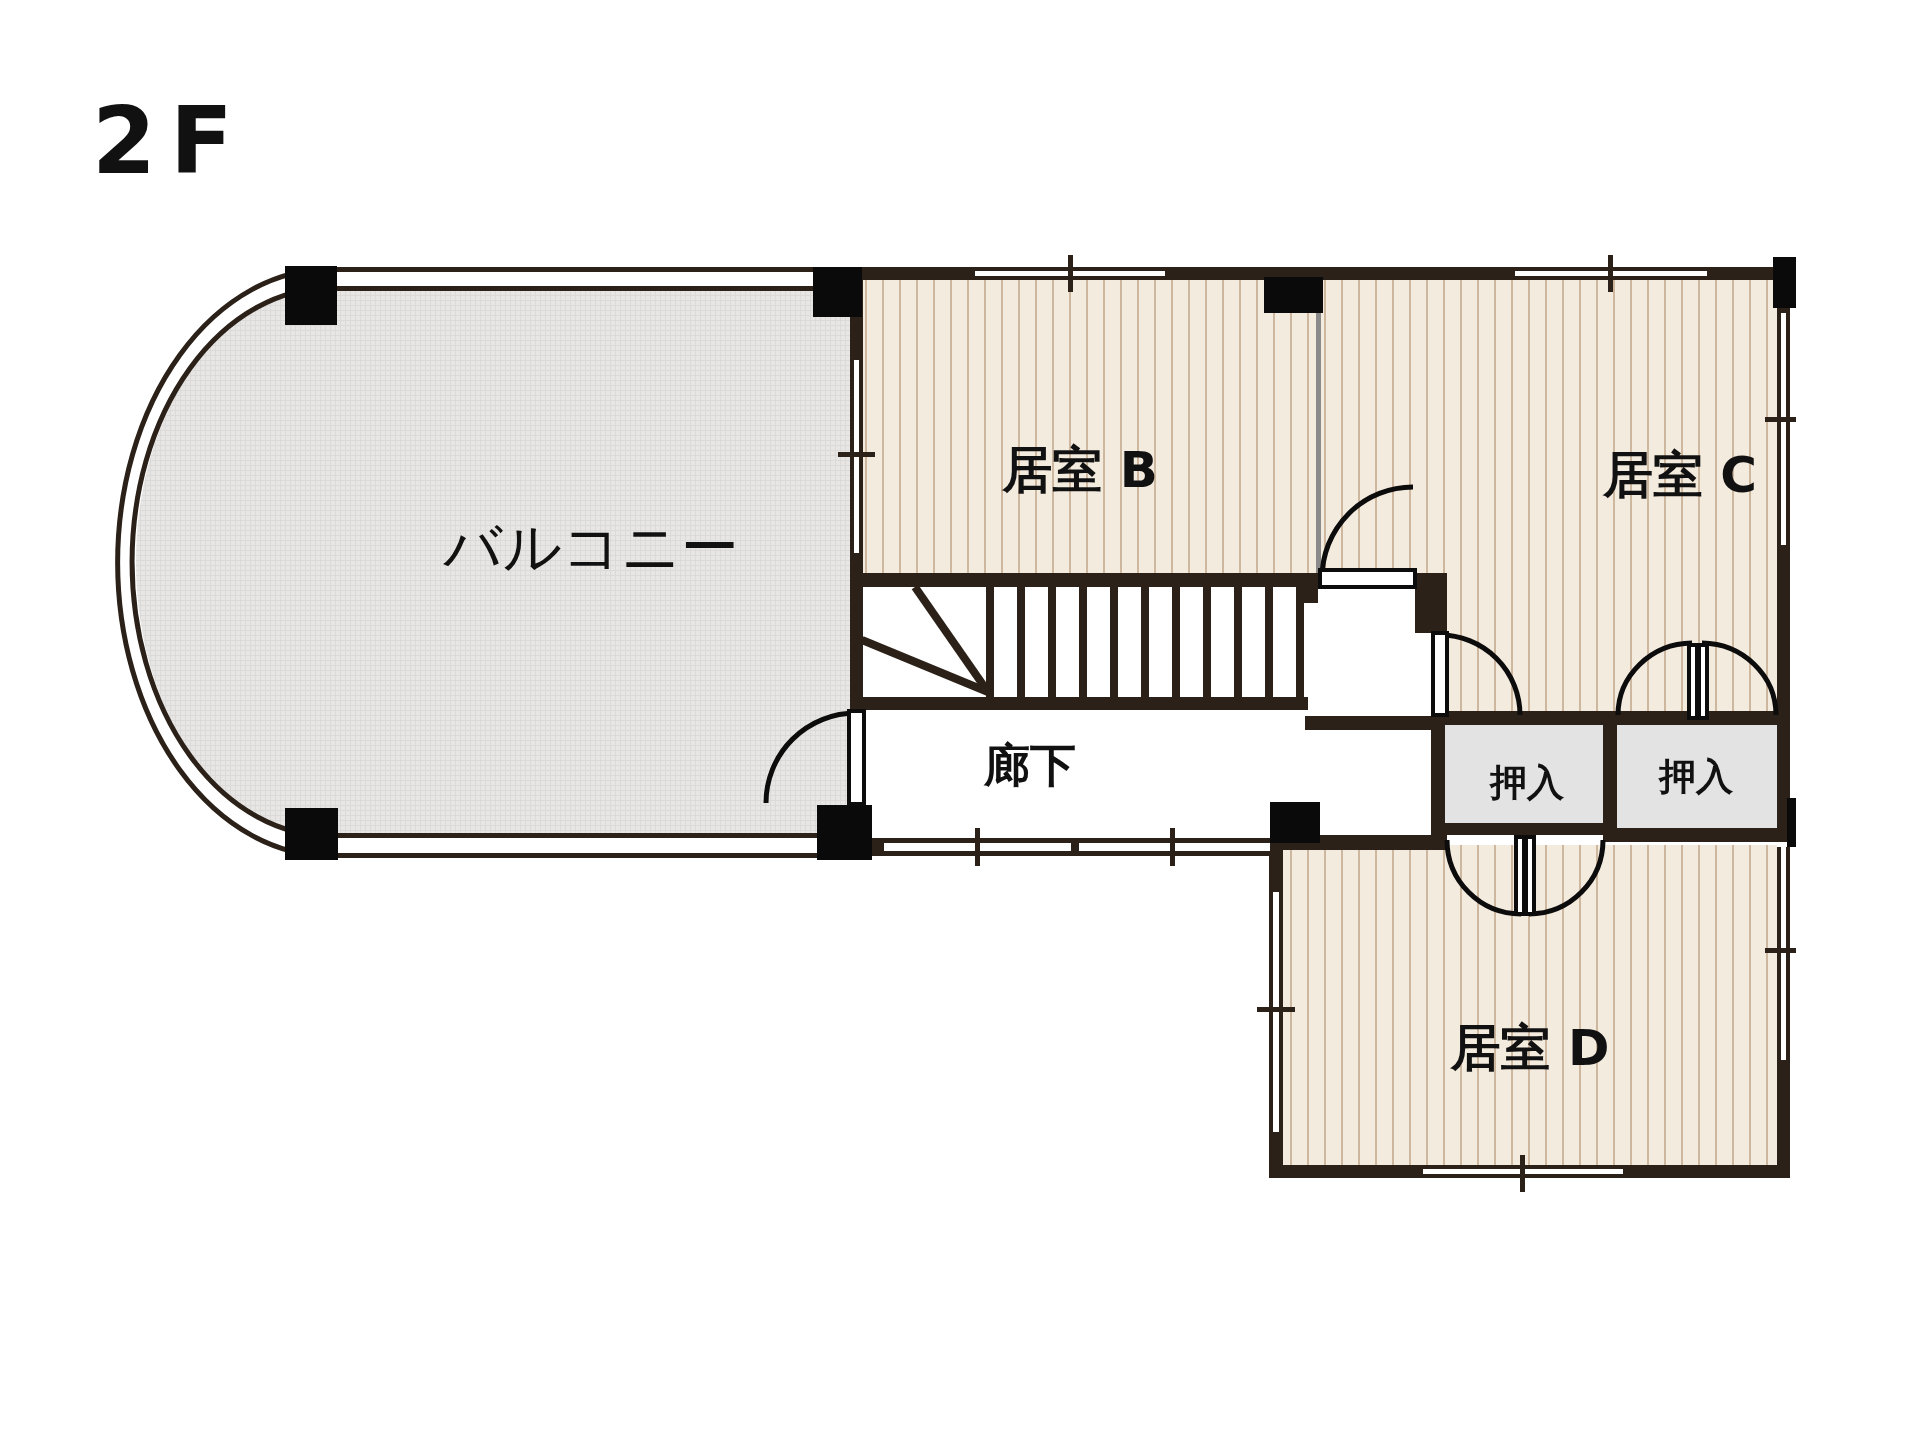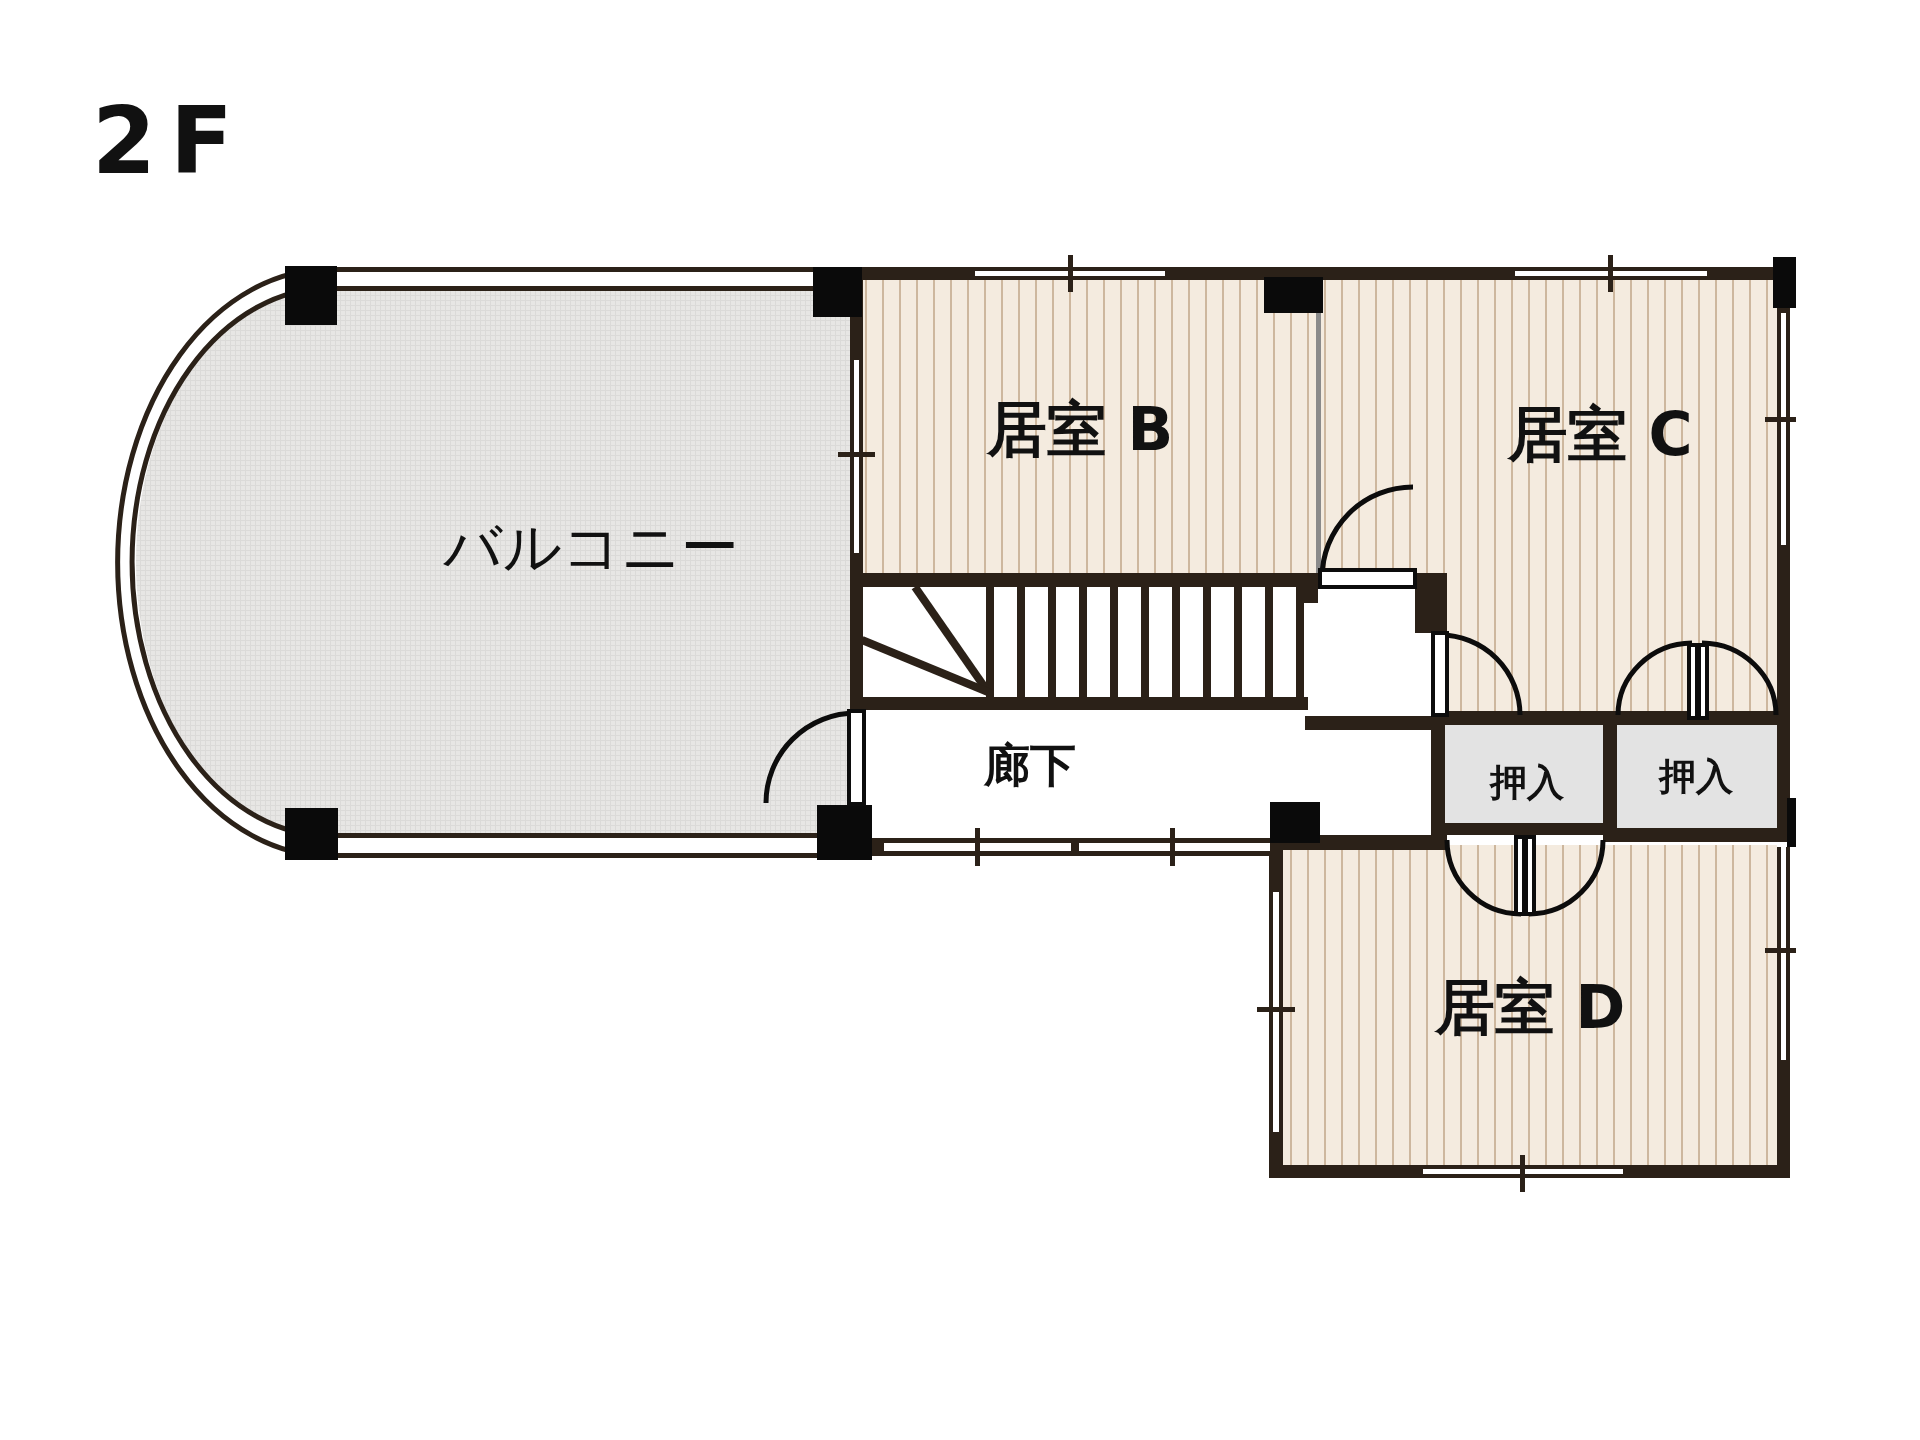--- a/index.html
+++ b/index.html
@@ -13,21 +13,21 @@
   .white{fill:#ffffff;}
   .rail{fill:none;stroke:var(--color-wall);stroke-width:5;}
   .rail-bar{fill:var(--color-wall);}
   .tread{stroke:var(--color-wall);stroke-width:8;}
   .win-box{fill:#ffffff;}
   .win-line{fill:var(--color-wall);}
   .arc{fill:none;stroke:var(--color-door-line);stroke-width:5;}
   .leaf{fill:#ffffff;stroke:var(--color-door-line);stroke-width:4;}
   .label{position:absolute;color:var(--color-text);white-space:nowrap;
          transform:translate(-50%,-50%);font-weight:600;}
-  .label.room{font-size:60px;}
+  .label.room{font-size:50px;margin-top:40px;}
   .label.small{font-size:37px;text-align:center;}
   #floor-label{position:absolute;left:92px;top:88px;font-size:92px;font-weight:900;
                letter-spacing:14px;color:var(--color-text);}
 </style>
 </head>
 <body>
 
 <div id="canvas">
 
   <svg width="1920" height="1440" viewBox="0 0 1920 1440">
@@ -226,18 +226,18 @@
         <path class="arc" d="M 1776 715 A 75 72 0 0 0 1702 643"></path>
         <rect class="leaf" x="1689" y="645" width="8" height="73"></rect>
         <rect class="leaf" x="1699" y="645" width="8" height="73"></rect>
       </g>
     </g>
   </svg>
 
   <div id="floor-label">2F</div>
   <div class="label" style="left:591px;top:548px;font-size:58px;font-weight:500;">バルコニー</div>
   <div class="label room" style="left:1080px;top:430px;">居室 B</div>
-  <div class="label room" style="left:1600px;top:435px;">居室 C</div>
+  <div class="label room" style="left:1680px;top:435px;">居室 C</div>
   <div class="label room" style="left:1530px;top:1008px;">居室 D</div>
   <div class="label" style="left:1030px;top:766px;font-size:46px;font-weight:700;">廊下</div>
   <div class="label small" style="left:1527px;top:783px;">押入</div>
   <div class="label small" style="left:1696px;top:777px;">押入</div>
 </div>
 
 </body></html>

